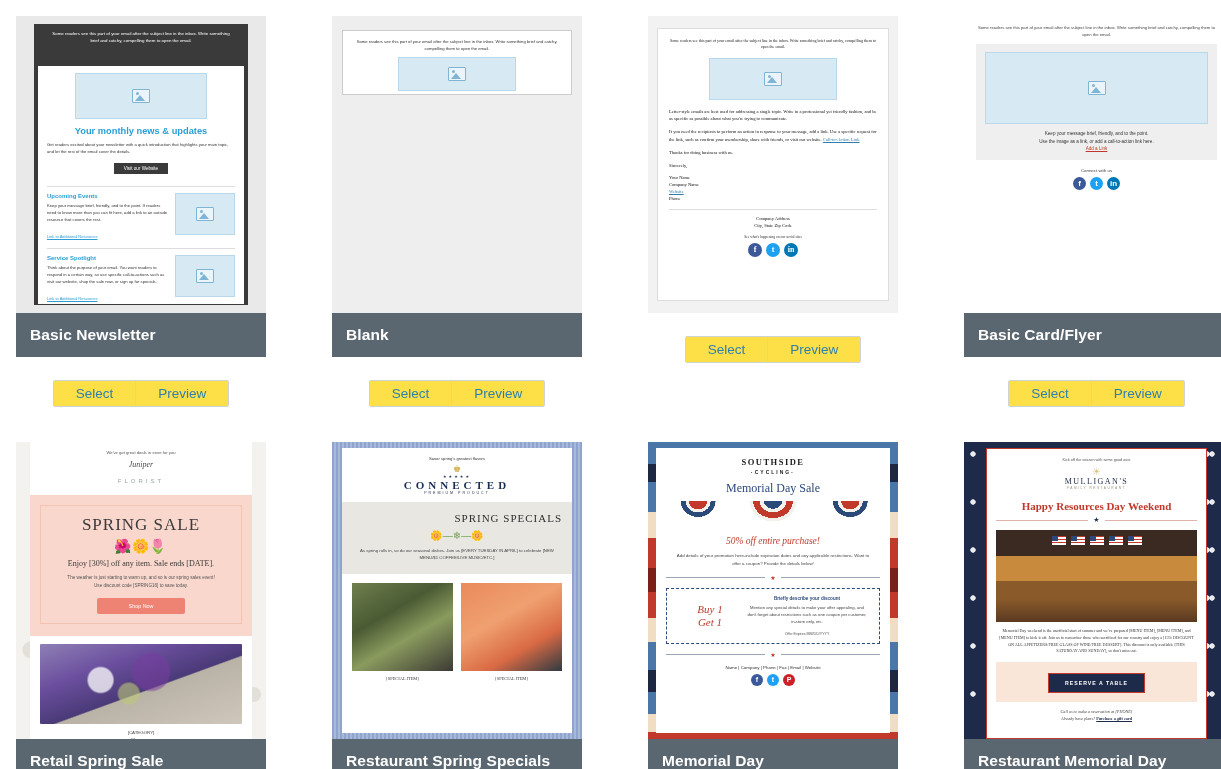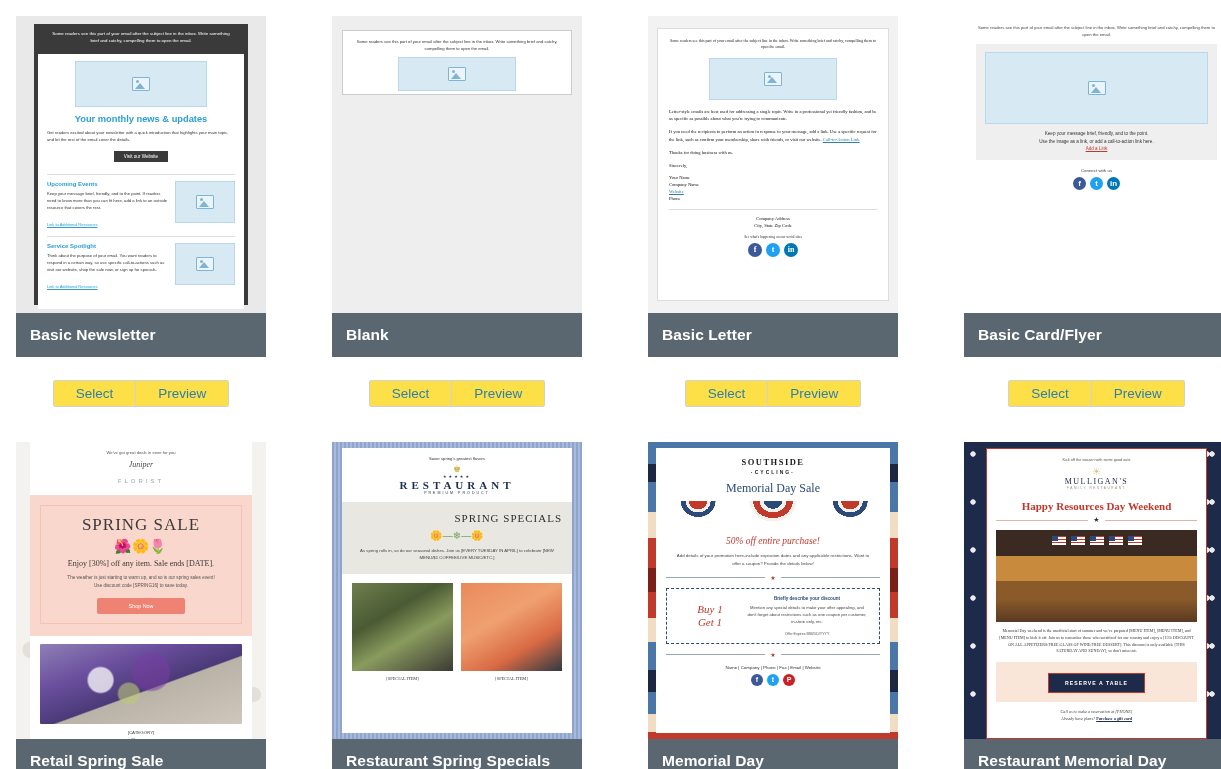--- a/index.html
+++ b/index.html
@@ -35,21 +35,21 @@
   .phicon:after { content:""; position:absolute; left:3px; top:2px; width:3px;height:3px;border-radius:50%;background:#7fb5d4; }
   .soc { display:flex; gap:4px; justify-content:center; }
   .soc i { width:12px;height:12px;border-radius:50%;display:inline-block; font-style:normal;
            font-size:7px; color:#fff; text-align:center; line-height:12px; font-weight:bold;}
   .fb{background:#3b5998;} .tw{background:#1da1f2;} .li{background:#0077b5;} .pi{background:#cb2027;}
 
   
   .nl { width:100%; height:100%; background:#e9e9e9; padding:8px 18px; }
   .nlbody { background:#3a3a3a; width:100%; height:100%; padding:0; }
   .nlhead { color:#fff; font-size:4.4px; text-align:center; padding:7px 14px 6px; line-height:1.5; }
-  .nlwhite { background:#fff; margin:4px 4px; padding:7px 9px 17px; }
+  .nlwhite { background:#fff; margin:16px 4px; padding:7px 9px 0; }
   .nlhero { height:46px; margin:0 28px 7px; }
   .nltitle { color:#2b9fd4; font-size:9.3px; font-weight:bold; text-align:center; margin:2px 0 6px; }
   .nlp { font-size:4.2px; color:#333; line-height:1.65; }
   .nlbtn { background:#3a3a3a; color:#fff; font-size:4.6px; padding:3px 10px; display:inline-block; margin:6px auto; }
   .nlcta { text-align:center; }
   .hr { border:0; border-top:1px solid #ddd; margin:6px 0; }
   .nlsec { display:flex; gap:7px; }
   .nlsec .txt { flex:1; }
   .nlsec h4 { color:#2b9fd4; font-size:6px; margin:0 0 4px; }
   .nlsec .ph { width:60px; height:42px; flex:none; }
@@ -308,23 +308,20 @@
             <div class="b">See what's happening on our social sites</div>
             <div class="soc">
               <i class="fb">f</i>
               <i class="tw">t</i>
               <i class="li">in</i>
             </div>
           </div>
         </div>
       </div>
     </div>
-    <div class="capbar">
-        <span>Basic Letter</span>
-      </div>
     <div class="btnrow">
         <div class="btngroup">
       <button class="btn">Select</button>
       <button class="btn">Preview</button>
     </div>
       </div>
   </div>
 
   <div class="cell">
     <div class="thumb wide">
@@ -392,21 +389,21 @@
   </div>
 
   <div class="cell" style="margin-top:35px">
     <div class="thumb">
       <div class="rt">
         <div class="rtin">
           <div class="rthd">Savor spring's greatest flavors</div>
           <div class="rtlogo">
             <div class="rtcrown">♚</div>
             <div class="rtstars">★★★★★</div>
-            <div class="rtname">RESTAURANT</div>
+            <div class="rtname">CONNECTED</div>
             <div class="rtsub">PREMIUM PRODUCT</div>
           </div>
           <div class="rtgray">
             <div class="rtsp">SPRING SPECIALS</div>
             <div class="rtvine">🌼—❄—🌼</div>
             <div class="rtp">As spring rolls in, so do our seasonal dishes. Join us [EVERY TUESDAY IN APRIL] to celebrate [NEW MENU/$1 COFFEE/LIVE MUSIC/ETC.]</div>
           </div>
           <div class="rtdishes">
             <div class="rtdish">
               <div class="rtimg a"></div>

